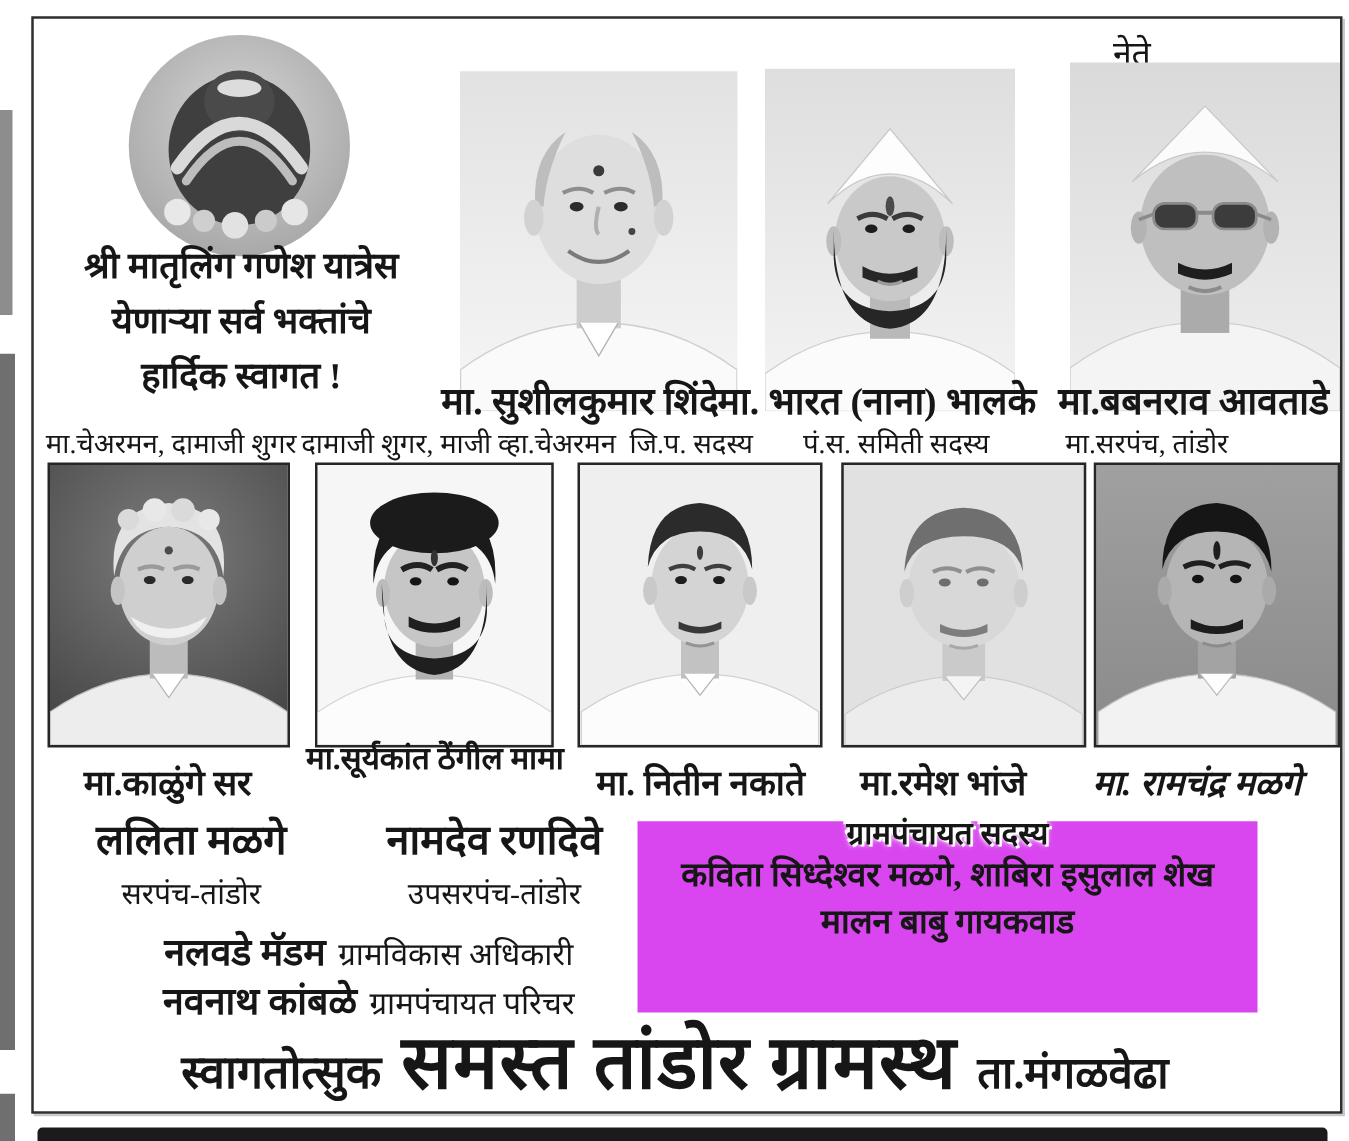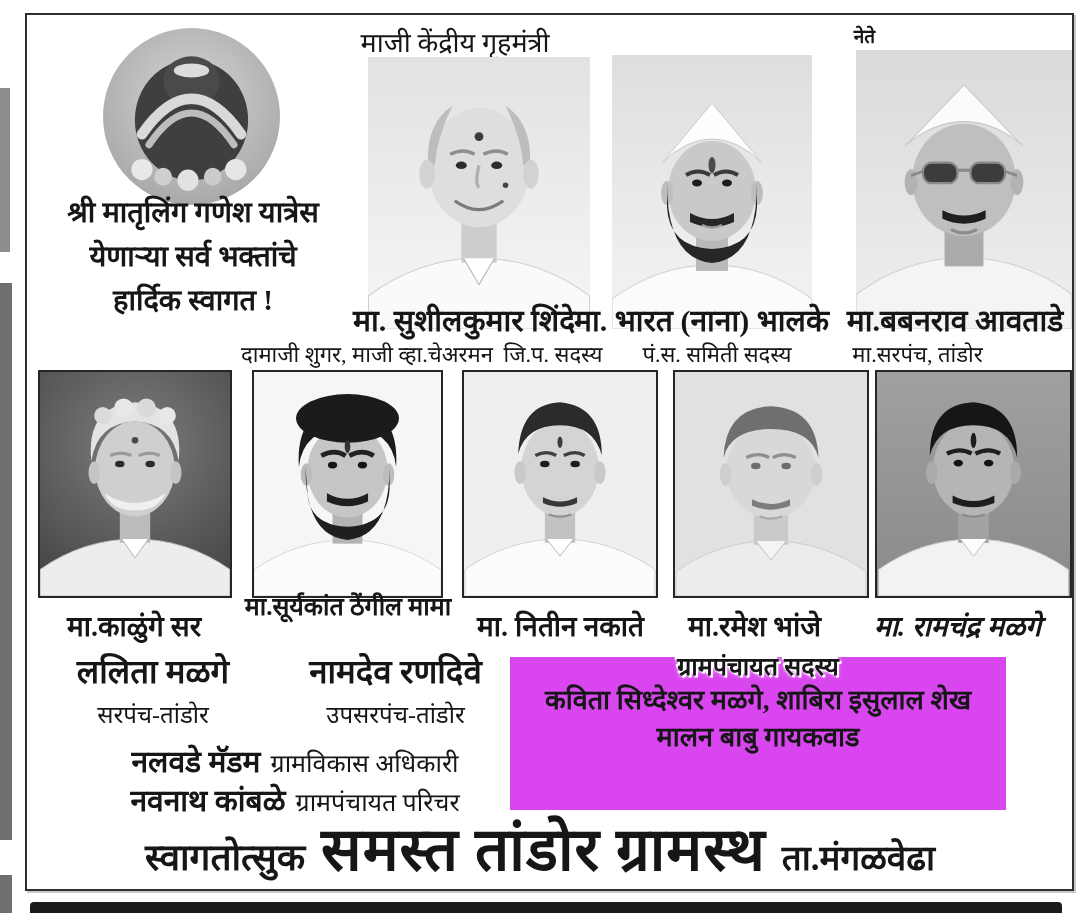--- a/index.html
+++ b/index.html
@@ -54,23 +54,22 @@
       <circle cx="48" cy="86" r="6" fill="#e2e2e2"></circle>
         <circle cx="62" cy="84" r="5" fill="#cbcbcb"></circle>
       <circle cx="75" cy="80" r="6" fill="#e6e6e6"></circle>
     </svg>
   </div>
 
   <div class="txt bold" style="left:33px;top:191px;width:320px;font-size:29px;">श्री मातृलिंग गणेश यात्रेस</div>
   <div class="txt bold" style="left:33px;top:235px;width:320px;font-size:29px;">येणाऱ्या सर्व भक्तांचे</div>
   <div class="txt bold" style="left:33px;top:279px;width:320px;font-size:29px;">हार्दिक स्वागत !</div>
 
-  <div class="txt" style="left:330px;top:23px;width:250px;font-size:27px;">माजी केंद्रीय गृहमंत्री</div>
   <div class="txt" style="left:640px;top:23px;width:155px;font-size:27px;margin-top:36px;">आमदार</div>
-  <div class="txt" style="left:802px;top:23px;width:125px;font-size:19px;font-weight:bold;">नेते</div>
+  <div class="txt" style="left:843px;top:23px;width:125px;font-size:27px;">नेते</div>
 
   <div class="ph" style="left:368px;top:57px;width:222px;height:272px;background:linear-gradient(180deg,#e2e2e2,#f6f6f6);">
     <svg viewBox="0 0 200 246" preserveAspectRatio="xMidYMax meet">
       <path d="M0,246 L0,216 Q46,182 100,182 Q154,182 200,216 L200,246 Z" fill="#fafafa" stroke="#cfcfcf"></path>
       <rect x="84" y="144" width="32" height="42" fill="#cdcdcd"></rect>
       <ellipse cx="100" cy="100" rx="46" ry="54" fill="#dedede"></ellipse>
       <path d="M54,96 Q52,60 76,44 Q62,72 60,98 Z" fill="#bdbdbd"></path>
       <path d="M146,96 Q148,60 124,44 Q138,72 140,98 Z" fill="#bdbdbd"></path>
       <ellipse cx="53" cy="106" rx="7" ry="13" fill="#d2d2d2"></ellipse>
         <ellipse cx="147" cy="106" rx="7" ry="13" fill="#d2d2d2"></ellipse>
@@ -117,20 +116,21 @@
       <path d="M62,104 L51,108 M138,104 L149,108" stroke="#8a8a8a" stroke-width="2.5"></path>
       <path d="M80,140 q20,10 40,0 l0,8 q-20,9 -40,0 z" fill="#1e1e1e"></path>
       <path d="M88,158 q12,6 24,0" stroke="#8b8b8b" stroke-width="3" fill="none"></path>
     </svg>
   </div>
 
   <div class="txt bold" style="left:338px;top:299px;width:252px;font-size:30px;">मा. सुशीलकुमार शिंदे</div>
   <div class="txt bold" style="left:574px;top:299px;width:252px;font-size:30px;">मा. भारत (नाना) भालके</div>
   <div class="txt bold" style="left:838px;top:299px;width:234px;font-size:30px;">मा.बबनराव आवताडे</div>
 
+  <div class="txt" style="left:33px;top:338px;width:208px;font-size:22px;">मा.चेअरमन, दामाजी शुगर</div>
   <div class="txt" style="left:241px;top:338px;width:226px;font-size:22px;">दामाजी शुगर, माजी व्हा.चेअरमन</div>
   <div class="txt" style="left:478px;top:338px;width:150px;font-size:22px;">जि.प. सदस्य</div>
   <div class="txt" style="left:637px;top:338px;width:160px;font-size:22px;">पं.स. समिती सदस्य</div>
   <div class="txt" style="left:835px;top:338px;width:165px;font-size:22px;">मा.सरपंच, तांडोर</div>
 
   <div class="ph bordered" style="left:38px;top:370px;width:190px;height:224px;background:radial-gradient(circle at 50% 32%,#7d7d7d,#3f3f3f);">
     <svg viewBox="0 0 200 236" preserveAspectRatio="xMidYMax meet">
       <path d="M0,236 L0,208 Q46,176 100,176 Q154,176 200,208 L200,236 Z" fill="#ededed" stroke="#bdbdbd"></path>
       <rect x="84" y="140" width="32" height="40" fill="#bcbcbc"></rect>
       <ellipse cx="100" cy="102" rx="42" ry="50" fill="#cfcfcf"></ellipse>

